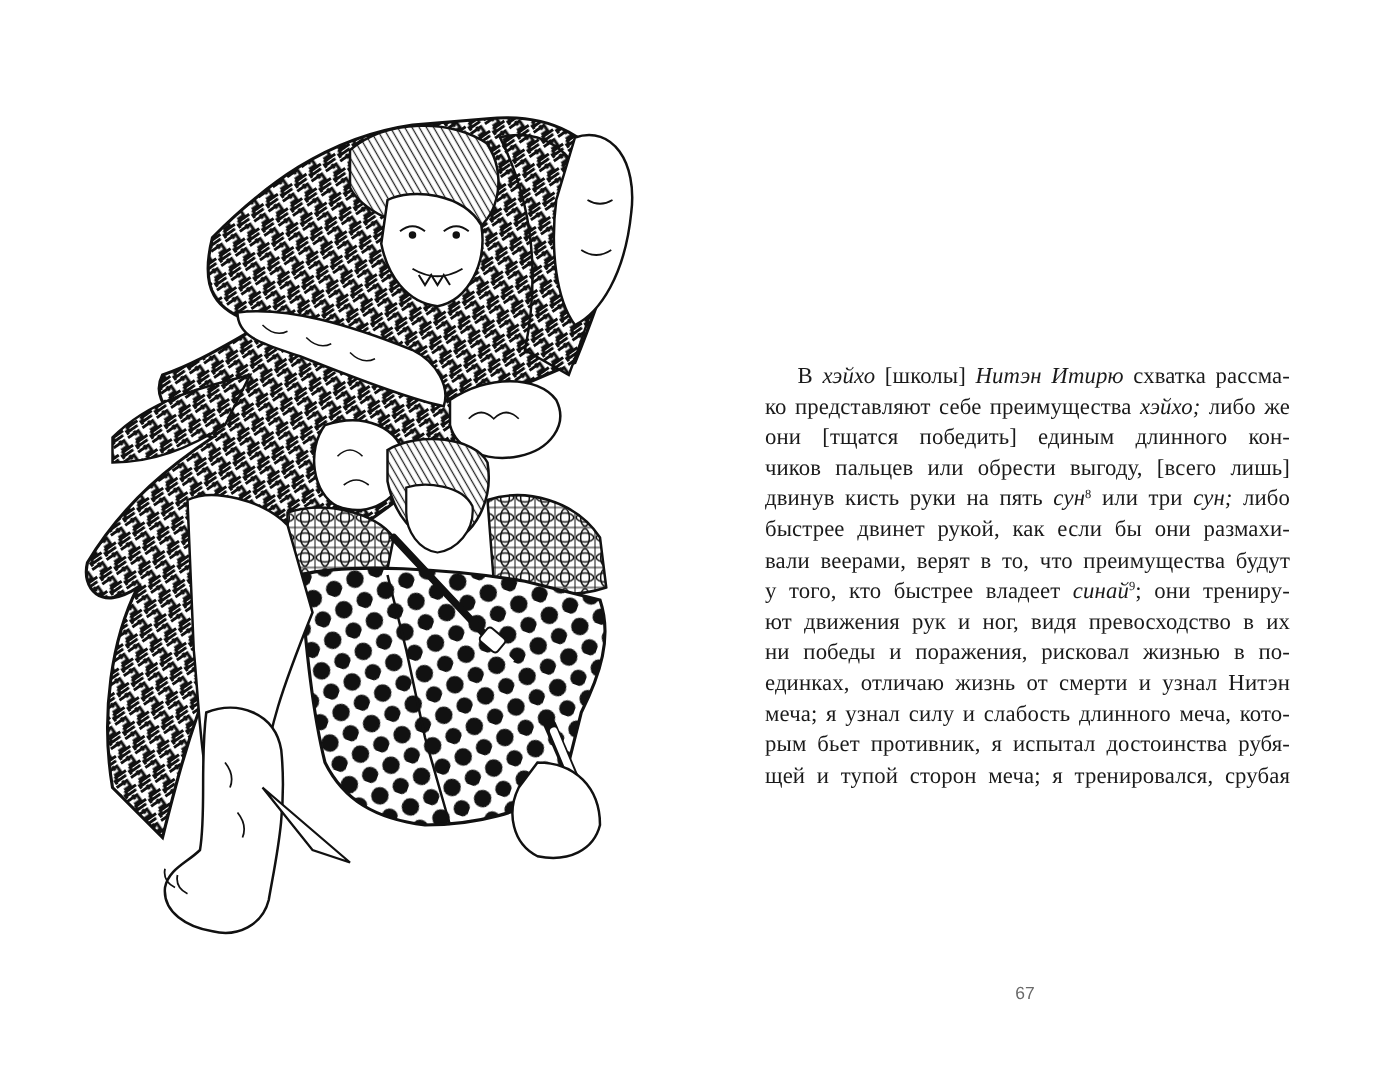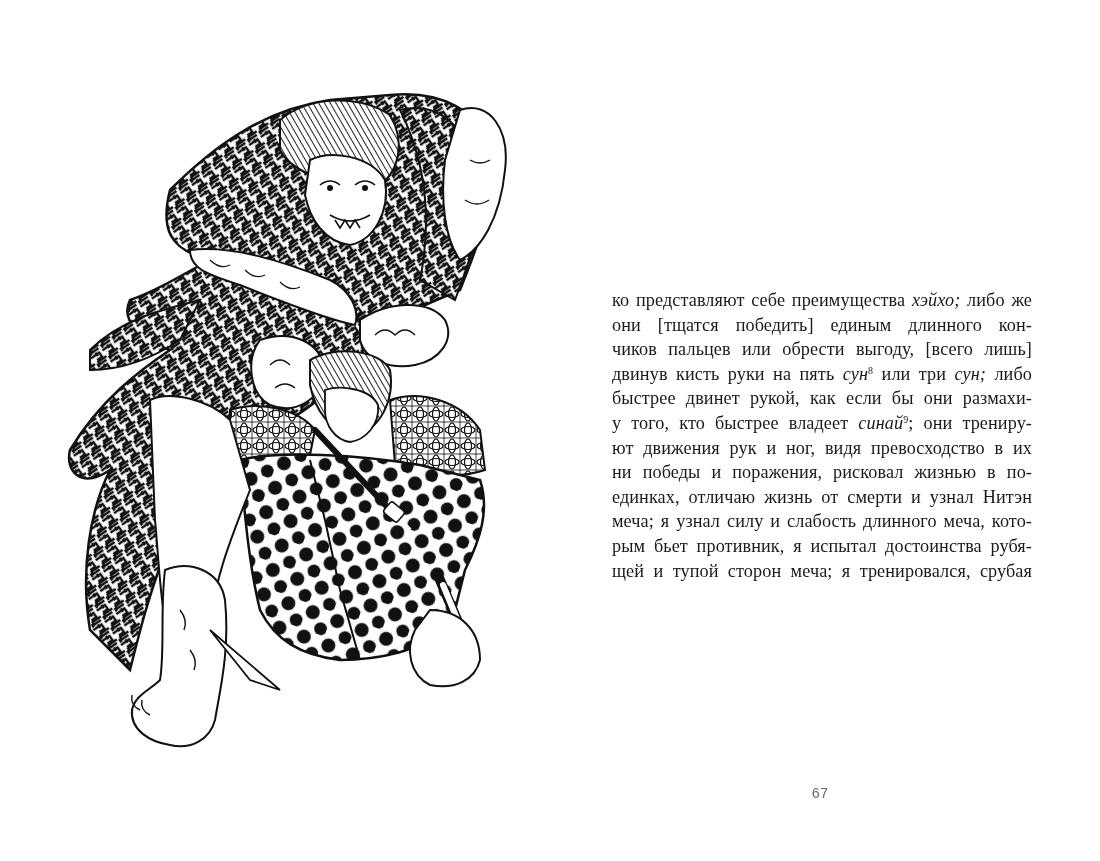--- a/index.html
+++ b/index.html
@@ -15,21 +15,21 @@
     .paragraph {
       margin: 0; font-size: 18.2px; line-height: 24.6px; text-align: justify;
       text-indent: 26px; hyphens: manual; letter-spacing: 0.1px;
     }
     .paragraph .line { display: block; text-align: justify; text-align-last: justify; white-space: nowrap; }
     .paragraph .line.first { padding-left: 26px; }
     em { font-style: italic; }
     sup { font-size: 10px; line-height: 0; vertical-align: 6px; }
     .page-number {
       position: absolute; left: 800px; top: 786px; width: 40px; text-align: center;
-      font-family: Liberation Mono, monospace; font-size: 14px; color: #6a6a6a;
+      font-family: Liberation Sans, sans-serif; font-size: 14px; color: #6a6a6a;
     }
   </style>
 </head>
 <body>
 
 <div class="spread">
 
   <div class="illustration">
     <svg viewBox="0 0 480 700" xmlns="http://www.w3.org/2000/svg">
       <defs>
@@ -102,25 +102,27 @@
                C90 672 70 660 72 640 C75 625 90 620 100 610 C105 580 100 540 105 500 Z" fill="#fff" stroke="#111" stroke-width="2"></path>
       <path d="M80 640 q-10 -5 -8 -15 M90 645 q-10 -5 -8 -15 M120 540 q8 10 4 20 M130 580 q8 10 4 20" fill="none" stroke="#111" stroke-width="1.4"></path>
       <path d="M150 560 L220 620 L190 610 Z" fill="#fff" stroke="#111" stroke-width="1.8"></path>
 
       <path d="M370 540 C400 540 420 560 420 590 C415 610 395 620 370 615 C350 605 345 580 355 560 Z" fill="#fff" stroke="#111" stroke-width="2"></path>
     </svg>
   </div>
 
   <div class="text-page">
     <p class="paragraph" id="para" style="text-indent: 0px;">
+        <span class="line first"><span>В </span><em>хэйхо</em><span> [школы] </span><em>Нитэн Итирю</em><span> схватка рассма-</span></span>
         <span class="line"><span>ко представляют себе преимущества </span><em>хэйхо;</em><span> либо же</span></span>
         <span class="line"><span>они [тщатся победить] единым длинного кон-</span></span>
         <span class="line"><span>чиков пальцев или обрести выгоду, [всего лишь]</span></span>
         <span class="line"><span>двинув кисть руки на пять </span><em>сун</em><sup>8</sup><span> или три </span><em>сун;</em><span> либо</span></span>
         <span class="line"><span>быстрее двинет рукой, как если бы они размахи-</span></span>
+        <span class="line"><span>вали веерами, верят в то, что преимущества будут</span></span>
         <span class="line"><span>у того, кто быстрее владеет </span><em>синай</em><sup>9</sup><span>; они трениру-</span></span>
         <span class="line"><span>ют движения рук и ног, видя превосходство в их</span></span>
         <span class="line"><span>ни победы и поражения, рисковал жизнью в по-</span></span>
         <span class="line"><span>единках, отличаю жизнь от смерти и узнал Нитэн</span></span>
         <span class="line"><span>меча; я узнал силу и слабость длинного меча, кото-</span></span>
         <span class="line"><span>рым бьет противник, я испытал достоинства рубя-</span></span>
         <span class="line"><span>щей и тупой сторон меча; я тренировался, срубая</span></span>
       </p>
   </div>
 

